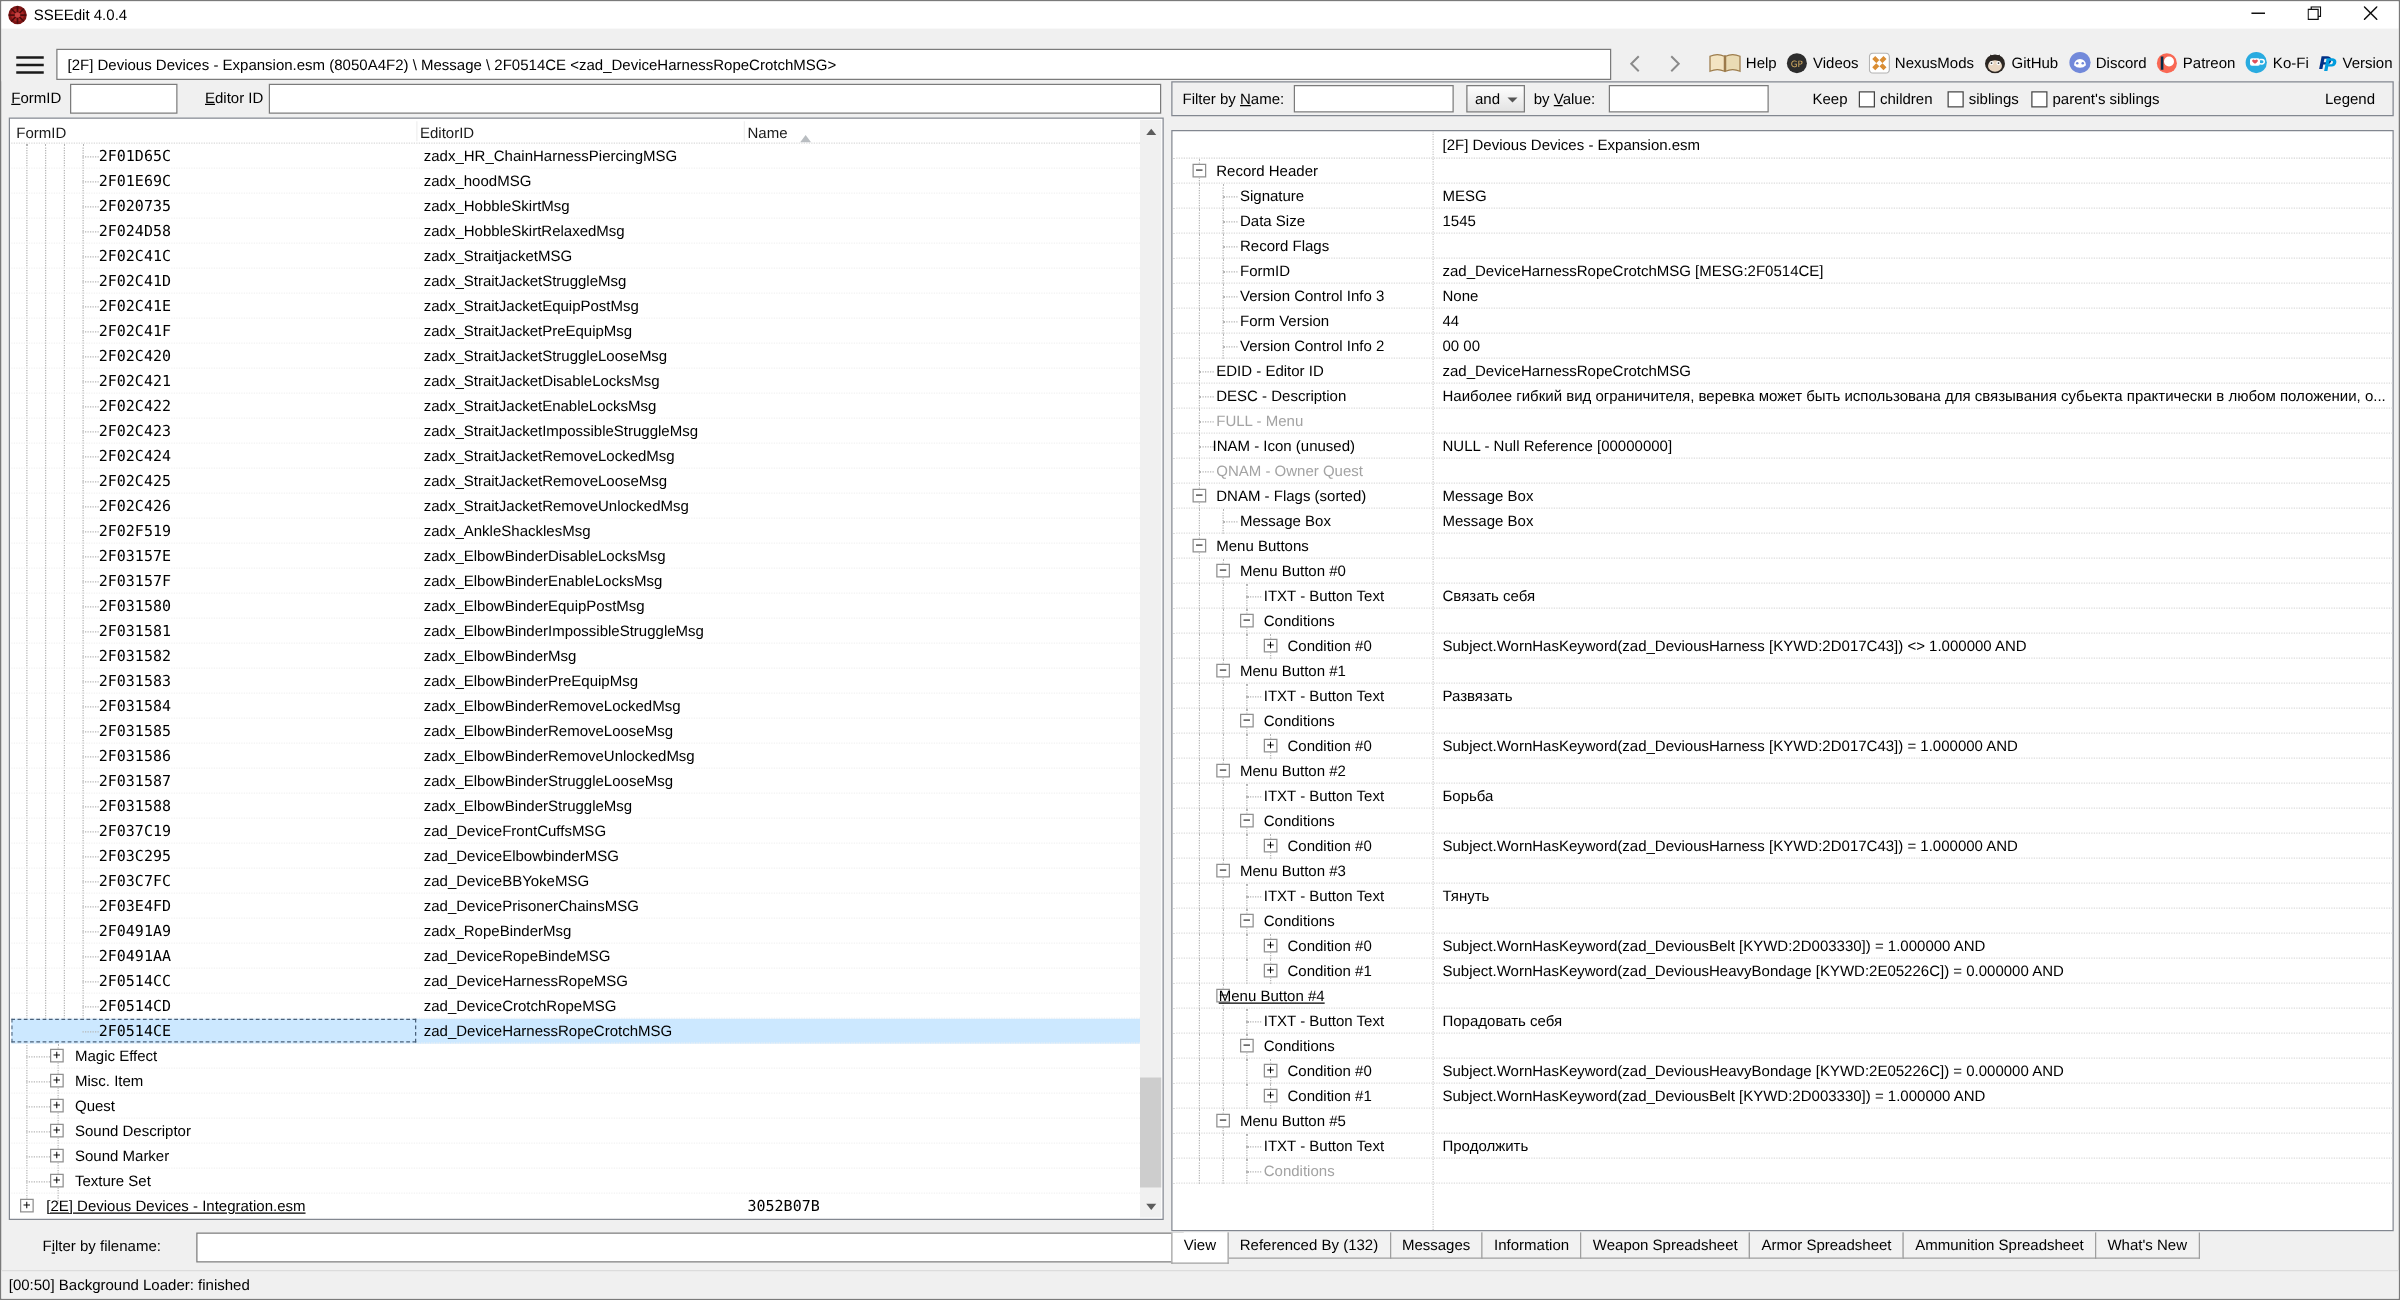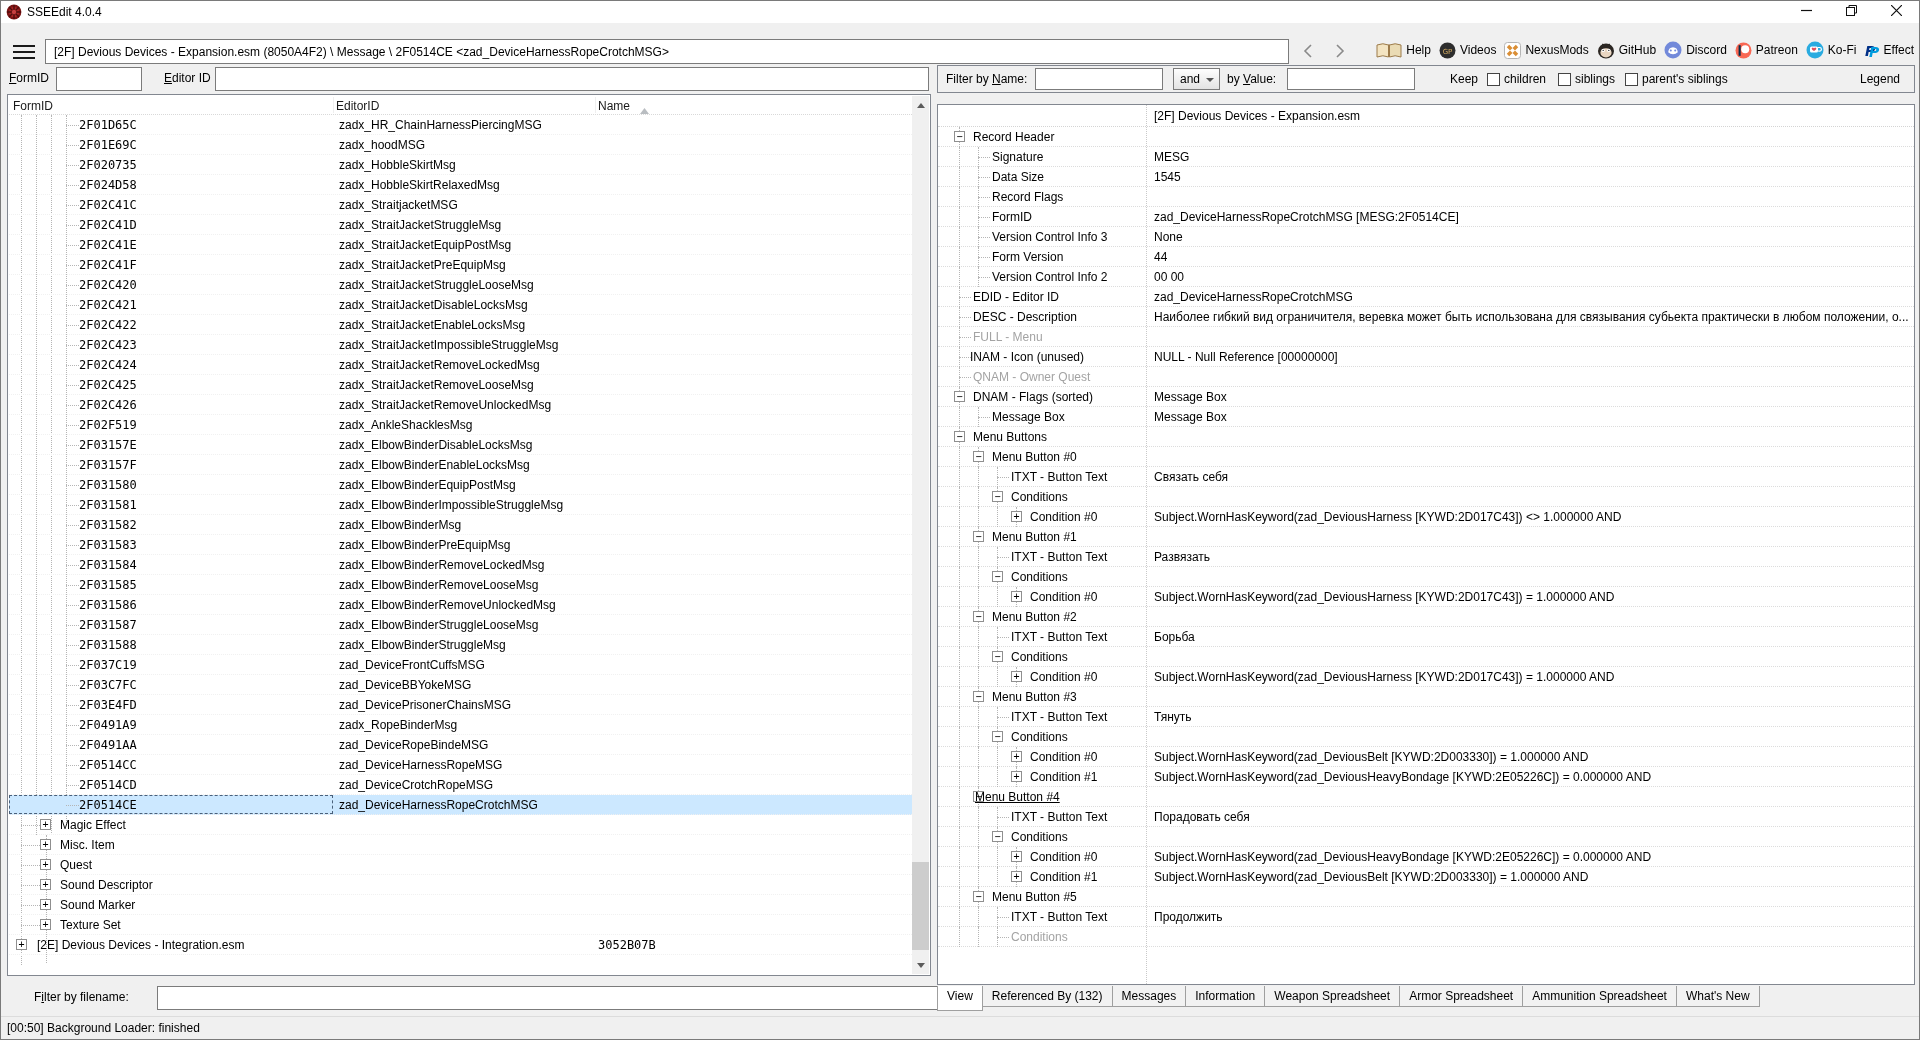--- a/index.html
+++ b/index.html
@@ -42,21 +42,21 @@
   .guide { position:absolute; width:0; border-left:1px dotted #b5b5b5; }
   .trow { position:relative; height:20px; border-bottom:1px dotted #f1f1f1; white-space:nowrap; }
   .trow .dash { position:absolute; top:10px; height:0; border-top:1px dotted #b5b5b5; }
   .c-formid { position:absolute; left:70px; top:3px; font-family:"DejaVu Sans Mono",monospace; font-size:12px; }
   .c-editorid { position:absolute; left:330px; top:3px; }
   .c-name { position:absolute; left:589px; top:3px; font-family:"DejaVu Sans Mono",monospace; }
   .trow.selected { background:#cce8ff; }
   .sel-focus { position:absolute; left:0; top:0; width:324px; height:19px; border:1px dashed #49607a; }
   .exp { position:absolute; top:4px; width:11px; height:11px; border:1px solid #8f8f8f; background:#fff; font:10px/9px "DejaVu Sans Mono",monospace; text-align:center; color:#000; }
   .cat-label { position:absolute; left:51px; top:3px; }
-  .plug-label { position:absolute; left:28px; top:3px; }
+  .plug-label { position:absolute; left:28px; top:3px;text-decoration:underline; }
 
   .lp-bottom { position:absolute; left:0; top:978px; width:936px; height:40px;margin-left:16px; }
   #lab-filename { position:absolute; left:17px; top:11px; }
   #inp-filename { left:140px; top:7px; width:790px; }
 
   
   .rp-filter { position:absolute; left:936px; top:64px; width:978px; height:28px; border:1px solid #828790; background:#f0f0f0; }
   .rp-filter .lab { position:absolute; top:6px; }
   .rp-filter .inp { top:2px; height:22px; }
   #rp-name-lab { left:8px; } #rp-name-inp { left:97px; width:128px; }
@@ -229,21 +229,21 @@
         </span>
         <span class="tb-label">Ko-Fi</span>
       </div>
       <div class="tb-link">
         <span class="tb-ico">
           <svg width="15" height="17">
             <text x="0" y="13.5" font-size="14" font-weight="bold" font-style="italic" fill="#003087" font-family="DejaVu Sans">P</text>
             <text x="4" y="15" font-size="14" font-weight="bold" font-style="italic" fill="#009cde" font-family="DejaVu Sans">P</text>
           </svg>
         </span>
-        <span class="tb-label">Effect</span>
+        <span class="tb-label">Version</span>
       </div>
     </div>
 
   <div class="lp-filter">
     <span class="lab" id="lab-formid"><u>F</u>ormID</span>
     <input class="inp" id="inp-formid" value="" style="">
     <span class="lab" id="lab-editorid"><u>E</u>ditor ID</span>
     <input class="inp" id="inp-editorid" value="" style="">
   </div>
 
@@ -396,20 +396,25 @@
         </div>
         <div class="trow">
           <span class="dash" style="left: 57px; width: 13px;"></span>
           <span class="c-formid">2F031588</span>
           <span class="c-editorid">zadx_ElbowBinderStruggleMsg</span>
         </div>
         <div class="trow">
           <span class="dash" style="left: 57px; width: 13px;"></span>
           <span class="c-formid">2F037C19</span>
           <span class="c-editorid">zad_DeviceFrontCuffsMSG</span>
+        </div>
+        <div class="trow">
+          <span class="dash" style="left: 57px; width: 13px;"></span>
+          <span class="c-formid">2F03C295</span>
+          <span class="c-editorid">zad_DeviceElbowbinderMSG</span>
         </div>
         <div class="trow">
           <span class="dash" style="left: 57px; width: 13px;"></span>
           <span class="c-formid">2F03C7FC</span>
           <span class="c-editorid">zad_DeviceBBYokeMSG</span>
         </div>
         <div class="trow">
           <span class="dash" style="left: 57px; width: 13px;"></span>
           <span class="c-formid">2F03E4FD</span>
           <span class="c-editorid">zad_DevicePrisonerChainsMSG</span>

